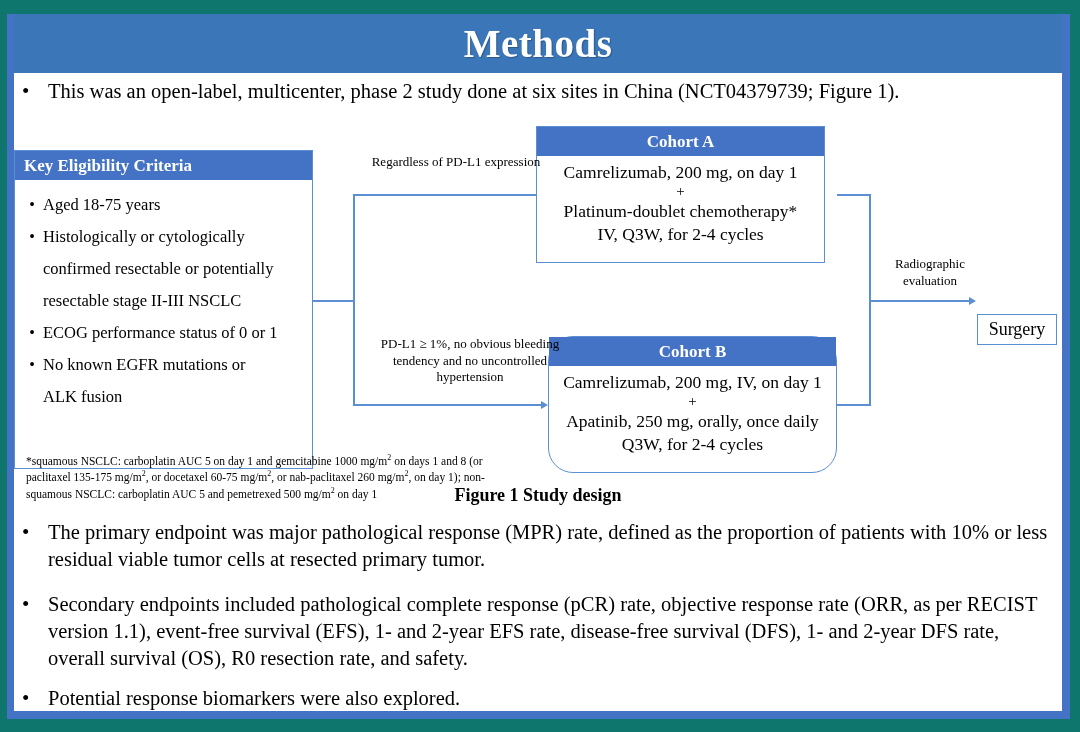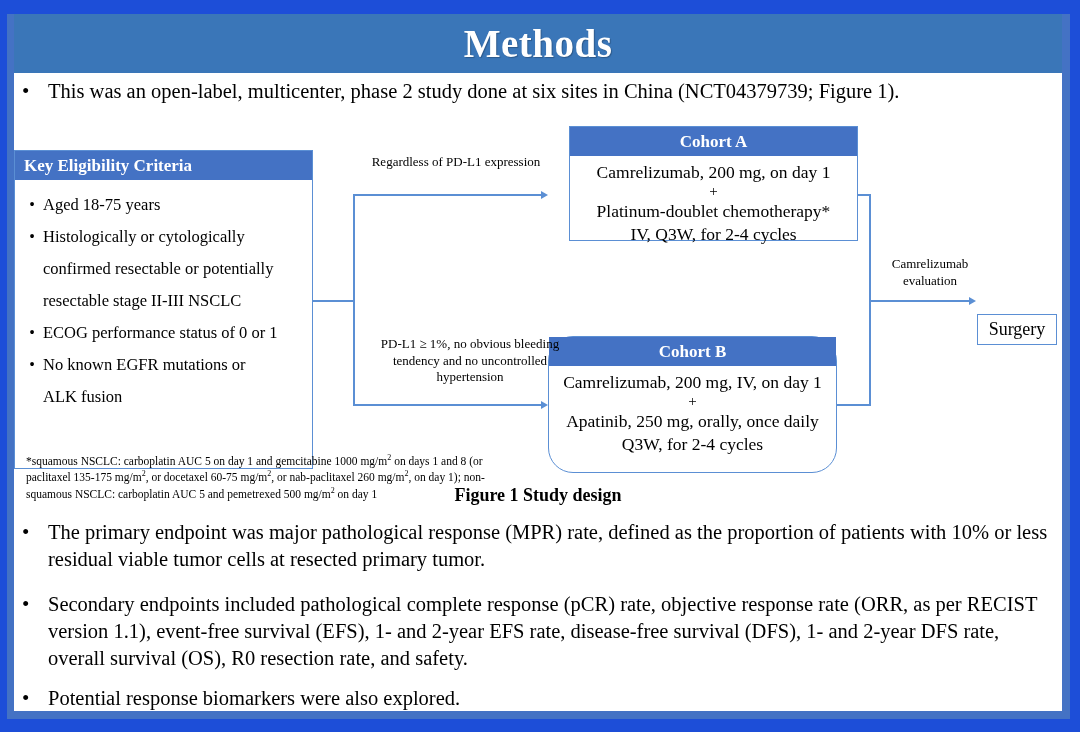--- a/index.html
+++ b/index.html
@@ -4,21 +4,21 @@
 <style>
   html, body {
     margin: 0;
     padding: 0;
     background: #000000;
   }
   #slide {
     position: relative;
     width: 1080px;
     height: 732px;
-    background: #1d4ed8;
+    background: #0f766e;
     overflow: hidden;
     font-family: "Liberation Serif", "DejaVu Serif", serif;
   }
   
   .frame-left {
     position: absolute;
     left: 7px; top: 14px;
     width: 7px; height: 704px;
     background: #4472C4;
   }
@@ -125,21 +125,21 @@
     line-height: 31px;
     text-align: center;
   }
   .elig-item .etext {
     flex: 1 1 auto;
     font-size: 16.5px;
     line-height: 31px;
   }
 
   
-  #cohort-a { left: 555px; top: 8px; width: 289px; height: 115px; }
+  #cohort-a { left: 522px; top: 8px; width: 289px; height: 137px; }
   #cohort-b { left: 534px; top: 218px; width: 289px; height: 137px; border-radius: 25px; }
   .cohort-lines {
     text-align: center;
     font-size: 17.5px;
     line-height: 1.33;
     padding-top: 5px;
   }
   .cohort-lines .plus { font-size: 15px; line-height: 1.05; }
 
   
@@ -283,21 +283,21 @@
       <div class="cohort-lines">
         <div>Camrelizumab, 200 mg, IV, on day 1</div>
         <div class="plus">+</div>
         <div>Apatinib, 250 mg, orally, once daily</div>
         <div>Q3W, for 2-4 cycles</div>
       </div>
     </div>
 
     <div class="conn-label" id="label-regardless">Regardless of PD-L1 expression</div>
     <div class="conn-label" id="label-pdl1">PD-L1 ≥ 1%, no obvious bleeding tendency and no uncontrolled hypertension</div>
-    <div class="conn-label" id="label-radio">Camrelizumab evaluation</div>
+    <div class="conn-label" id="label-radio">Radiographic evaluation</div>
 
     <div class="panel" id="surgery">
       <span class="stext">Surgery</span>
     </div>
 
     <div id="footnote">*squamous NSCLC: carboplatin AUC 5 on day 1 and gemcitabine 1000 mg/m<sup>2</sup> on days 1 and 8 (or paclitaxel 135-175 mg/m<sup>2</sup>, or docetaxel 60-75 mg/m<sup>2</sup>, or nab-paclitaxel 260 mg/m<sup>2</sup>, on day 1); non-squamous NSCLC: carboplatin AUC 5 and pemetrexed 500 mg/m<sup>2</sup> on day 1</div>
   </div>
 
   <div id="caption">Figure 1 Study design</div>
 

